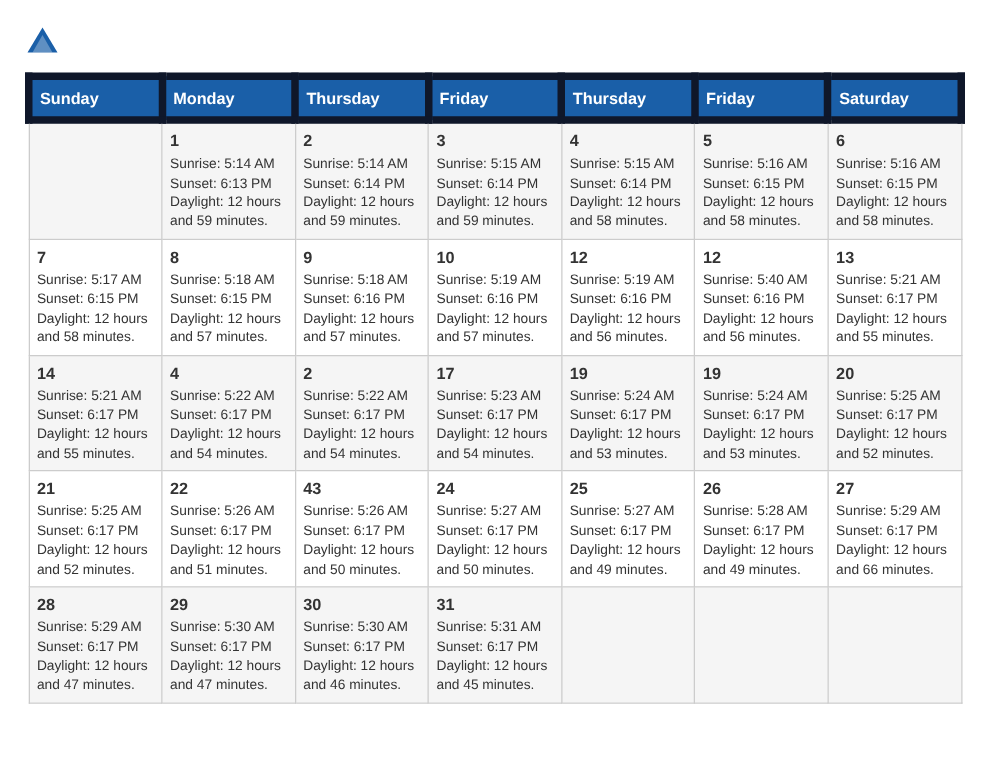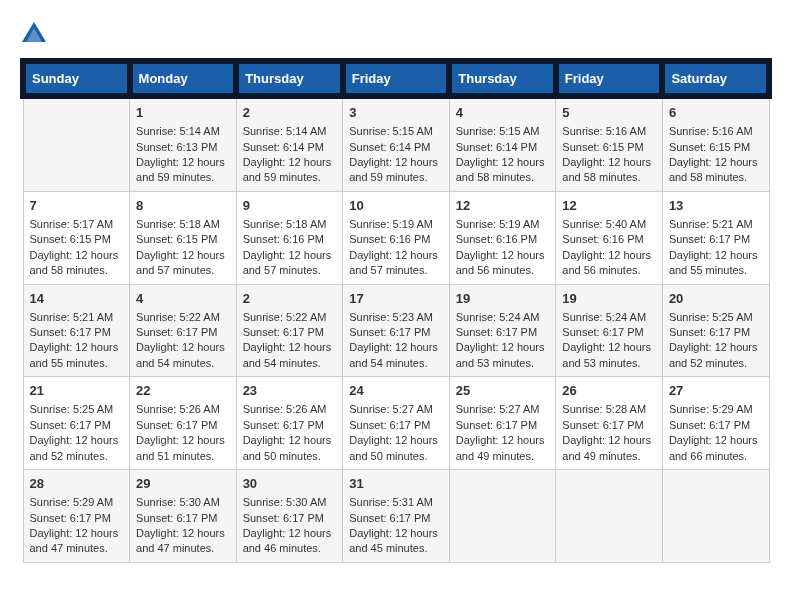--- a/index.html
+++ b/index.html
@@ -272,21 +272,21 @@
           <div>and 52 minutes.</div>
         </td>
         <td>
           <span class="day-num">22</span>
           <div>Sunrise: 5:26 AM</div>
           <div>Sunset: 6:17 PM</div>
           <div>Daylight: 12 hours</div>
           <div>and 51 minutes.</div>
         </td>
         <td>
-          <span class="day-num">23</span>
+          <span class="day-num">43</span>
           <div>Sunrise: 5:26 AM</div>
           <div>Sunset: 6:17 PM</div>
           <div>Daylight: 12 hours</div>
           <div>and 50 minutes.</div>
         </td>
         <td>
           <span class="day-num">24</span>
           <div>Sunrise: 5:27 AM</div>
           <div>Sunset: 6:17 PM</div>
           <div>Daylight: 12 hours</div>

